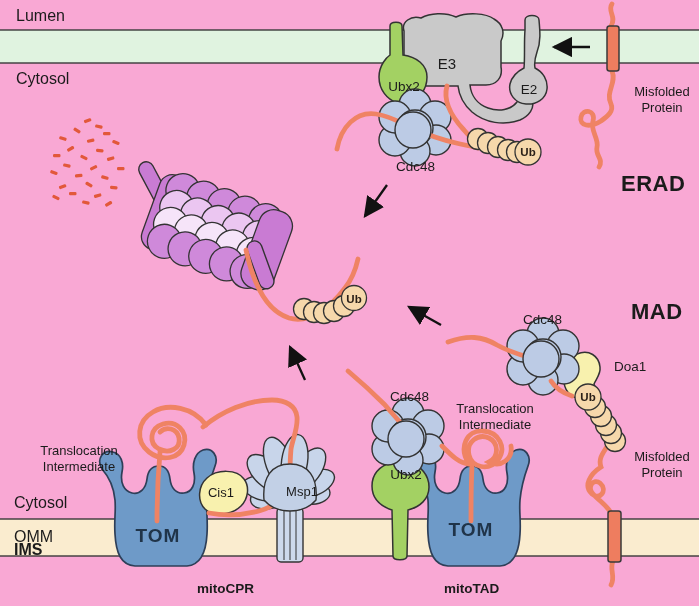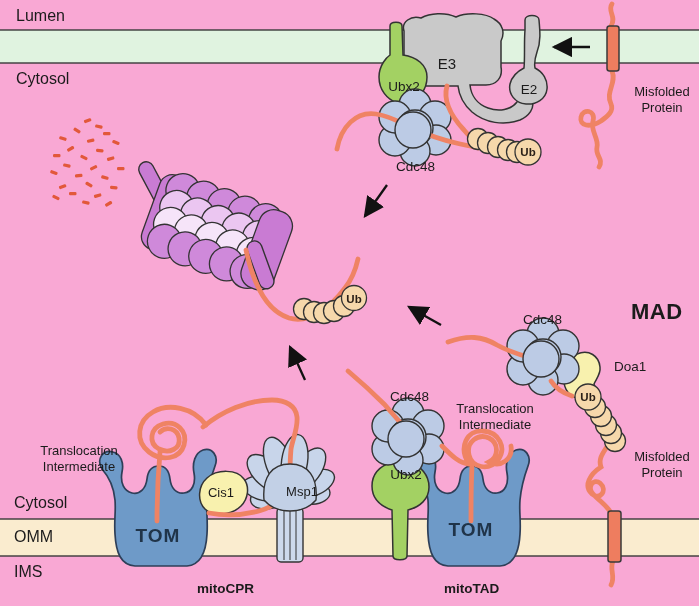--- a/index.html
+++ b/index.html
@@ -280,35 +280,36 @@
 <div class="lbl reg" style="left:16px;top:69px;">Cytosol</div>
 
 <div class="lbl" style="left:432px;top:39px;width:30px;font-size:15px;margin-top:16px;">
       <span class="ctr" style="display:block">E3</span>
     </div>
 <div class="lbl md ctr" style="left:381px;top:79px;width:46px;">Ubx2</div>
 <div class="lbl md ctr" style="left:515px;top:82px;width:28px;">E2</div>
 <div class="lbl md" style="left:396px;top:159px;">Cdc48</div>
 <div class="lbl ub ctr" style="left:516px;top:145px;width:24px;">Ub</div>
 <div class="lbl sm wrap" style="left:630px;top:84px;width:64px;">Misfolded Protein</div>
+<div class="lbl big" style="left:621px;top:171px;">ERAD</div>
 
 <div class="lbl ub ctr" style="left:342px;top:292px;width:24px;">Ub</div>
 
 <div class="lbl big" style="left:631px;top:299px;">MAD</div>
 <div class="lbl md" style="left:523px;top:312px;">Cdc48</div>
 <div class="lbl md" style="left:614px;top:359px;">Doa1</div>
 <div class="lbl ub ctr" style="left:576px;top:390px;width:24px;">Ub</div>
 <div class="lbl sm wrap" style="left:630px;top:449px;width:64px;">Misfolded Protein</div>
 
 <div class="lbl sm wrap" style="left:34px;top:443px;width:90px;">Translocation Intermediate</div>
 <div class="lbl sm wrap" style="left:450px;top:401px;width:90px;">Translocation Intermediate</div>
 
 <div class="lbl reg" style="left:14px;top:493px;">Cytosol</div>
 <div class="lbl reg" style="left:14px;top:527px;">OMM</div>
-<div class="lbl reg" style="left:14px;top:562px;">IMS</div>
+<div class="lbl reg" style="left:14px;top:540px;font-weight:bold;">IMS</div>
 
 <div class="lbl tom ctr" style="left:128px;top:524px;width:60px;">TOM</div>
 <div class="lbl sm ctr" style="left:201px;top:485px;width:40px;">Cis1</div>
 <div class="lbl sm ctr" style="left:280px;top:484px;width:44px;">Msp1</div>
 <div class="lbl md" style="left:390px;top:389px;">Cdc48</div>
 <div class="lbl md ctr" style="left:383px;top:467px;width:46px;">Ubx2</div>
 <div class="lbl tom ctr" style="left:441px;top:518px;width:60px;">TOM</div>
 
 <div class="lbl mito" style="left:197px;top:581px;">mitoCPR</div>
 <div class="lbl mito" style="left:444px;top:581px;">mitoTAD</div>

